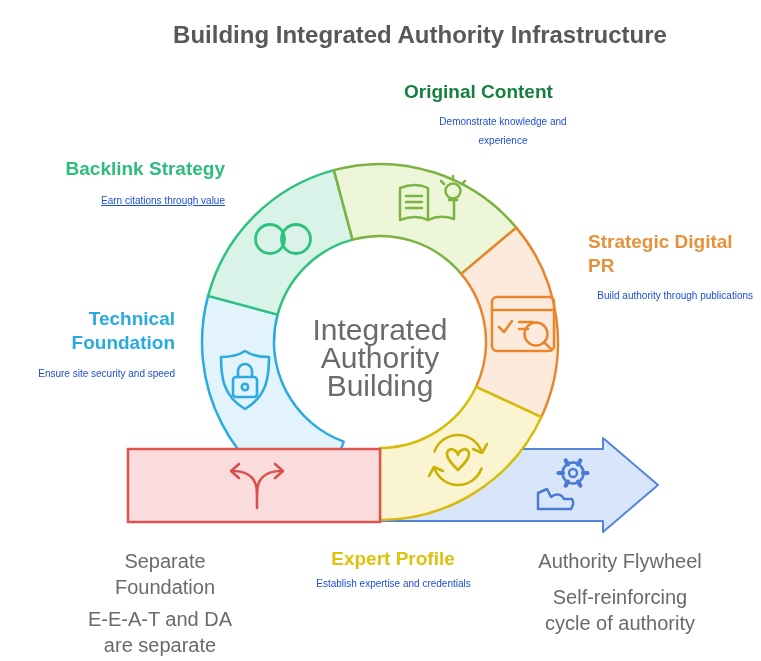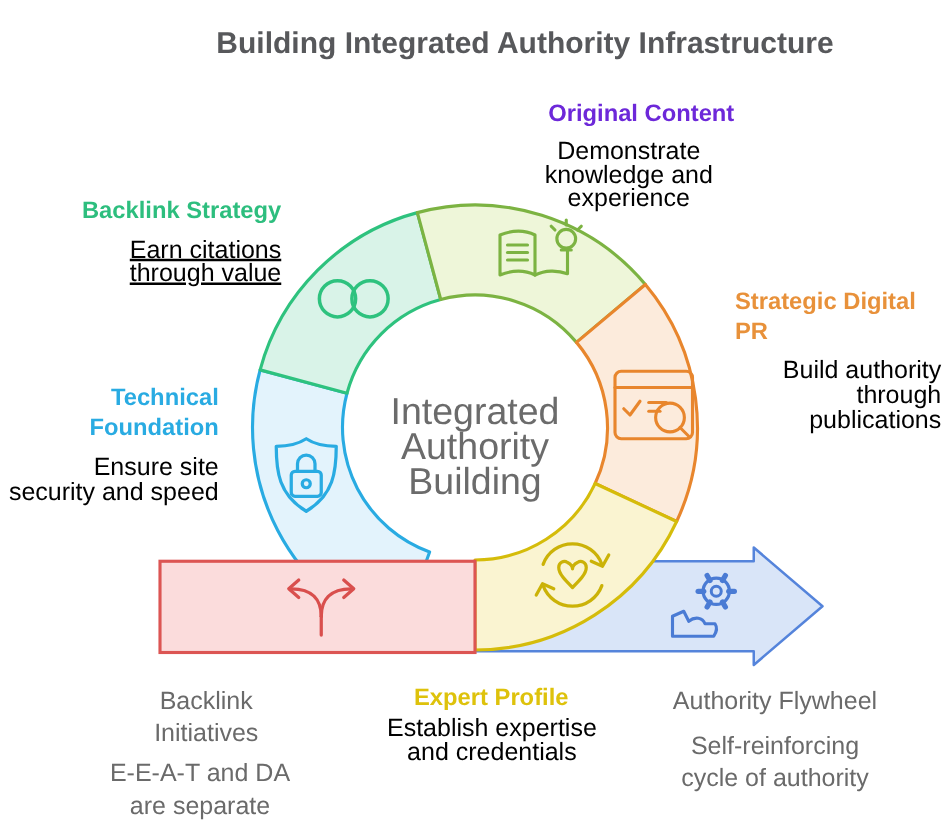--- a/index.html
+++ b/index.html
@@ -3,24 +3,24 @@
 <meta charset="utf-8">
 <style>
   html,body{margin:0;padding:0;background:#fff;}
   .stage{position:relative;width:761px;height:661px;background:#ffffff;overflow:hidden;
          font-family:"Liberation Sans", sans-serif;padding-left:44px;}
   .stage svg{position:absolute;left:0;top:0;}
   .lbl{position:absolute;white-space:normal;}
   .title{left:80px;top:20px;width:680px;text-align:center;font-size:24px;font-weight:bold;
          color:#57585B;line-height:30px;}
   .seg-label{font-size:19px;font-weight:bold;line-height:24px;}
-  .seg-desc{font-size:20px;font-weight:400;color:#000000;line-height:19px;}
+  .seg-desc{font-size:10px;font-weight:400;color:#1d4ed8;line-height:19px;}
   .caption{font-size:20px;font-weight:400;color:#6A6A6A;line-height:26px;}
 
-  .lbl-original{left:388px;top:80px;width:250px;text-align:center;color:#6d28d9;}
+  .lbl-original{left:404px;top:80px;width:250px;color:#15803d;}
   .desc-original{left:419px;top:112px;width:168px;text-align:center;}
   .lbl-backlink{left:40px;top:157px;width:185px;text-align:right;color:#2DBE7E;}
   .desc-backlink{left:70px;top:191px;width:155px;text-align:right;text-decoration:underline;}
   .lbl-technical{left:60px;top:307px;width:115px;text-align:right;color:#29ABE2;}
   .desc-technical{left:3px;top:364px;width:172px;text-align:right;line-height:20px;}
   .lbl-strategic{left:588px;top:230px;width:155px;text-align:left;color:#E8913A;}
   .desc-strategic{left:588px;top:286px;width:165px;text-align:right;line-height:20px;}
   .lbl-expert{left:313px;top:547px;width:160px;text-align:center;color:#DEC20B;}
   .desc-expert{left:306px;top:574px;width:175px;text-align:center;}
   .lbl-separate{left:105px;top:548px;width:120px;text-align:center;}
@@ -128,19 +128,19 @@
 
   <div class="lbl seg-label lbl-technical">Technical Foundation</div>
   <div class="lbl seg-desc desc-technical">Ensure site security and speed</div>
 
   <div class="lbl seg-label lbl-strategic">Strategic Digital PR</div>
   <div class="lbl seg-desc desc-strategic">Build authority through publications</div>
 
   <div class="lbl seg-label lbl-expert">Expert Profile</div>
   <div class="lbl seg-desc desc-expert">Establish expertise and credentials</div>
 
-  <div class="lbl caption lbl-separate">Backlink Initiatives</div>
+  <div class="lbl caption lbl-separate">Separate Foundation</div>
   <div class="lbl caption lbl-flywheel">Authority Flywheel</div>
 
   <div class="lbl caption desc-separate">E-E-A-T and DA are separate</div>
   <div class="lbl caption desc-flywheel">Self-reinforcing cycle of authority</div>
 
 </div>
 
 </body></html>

